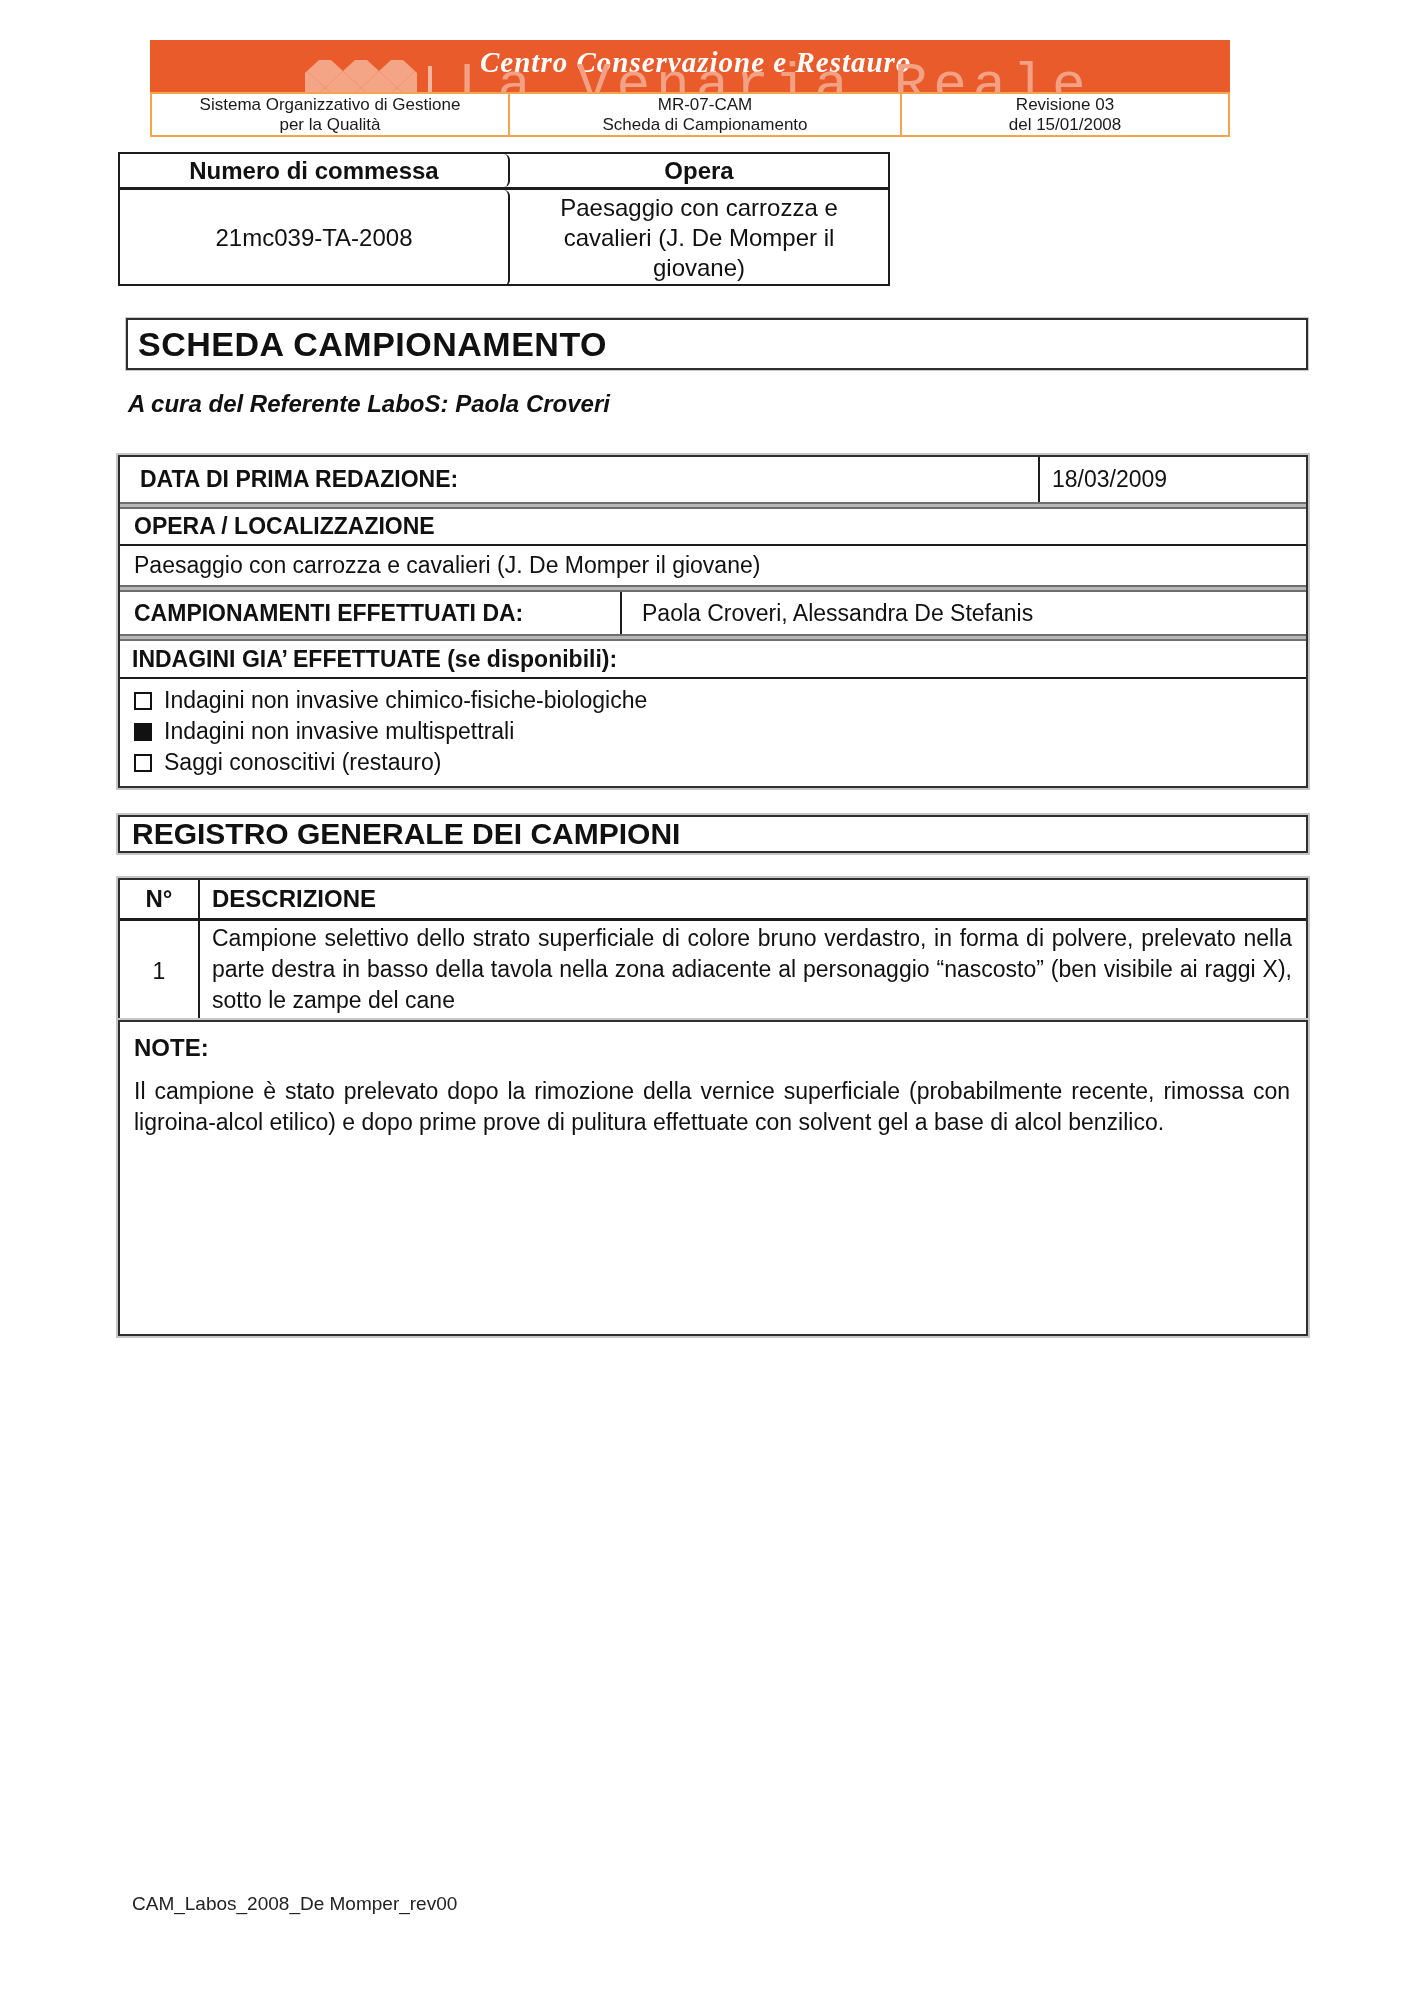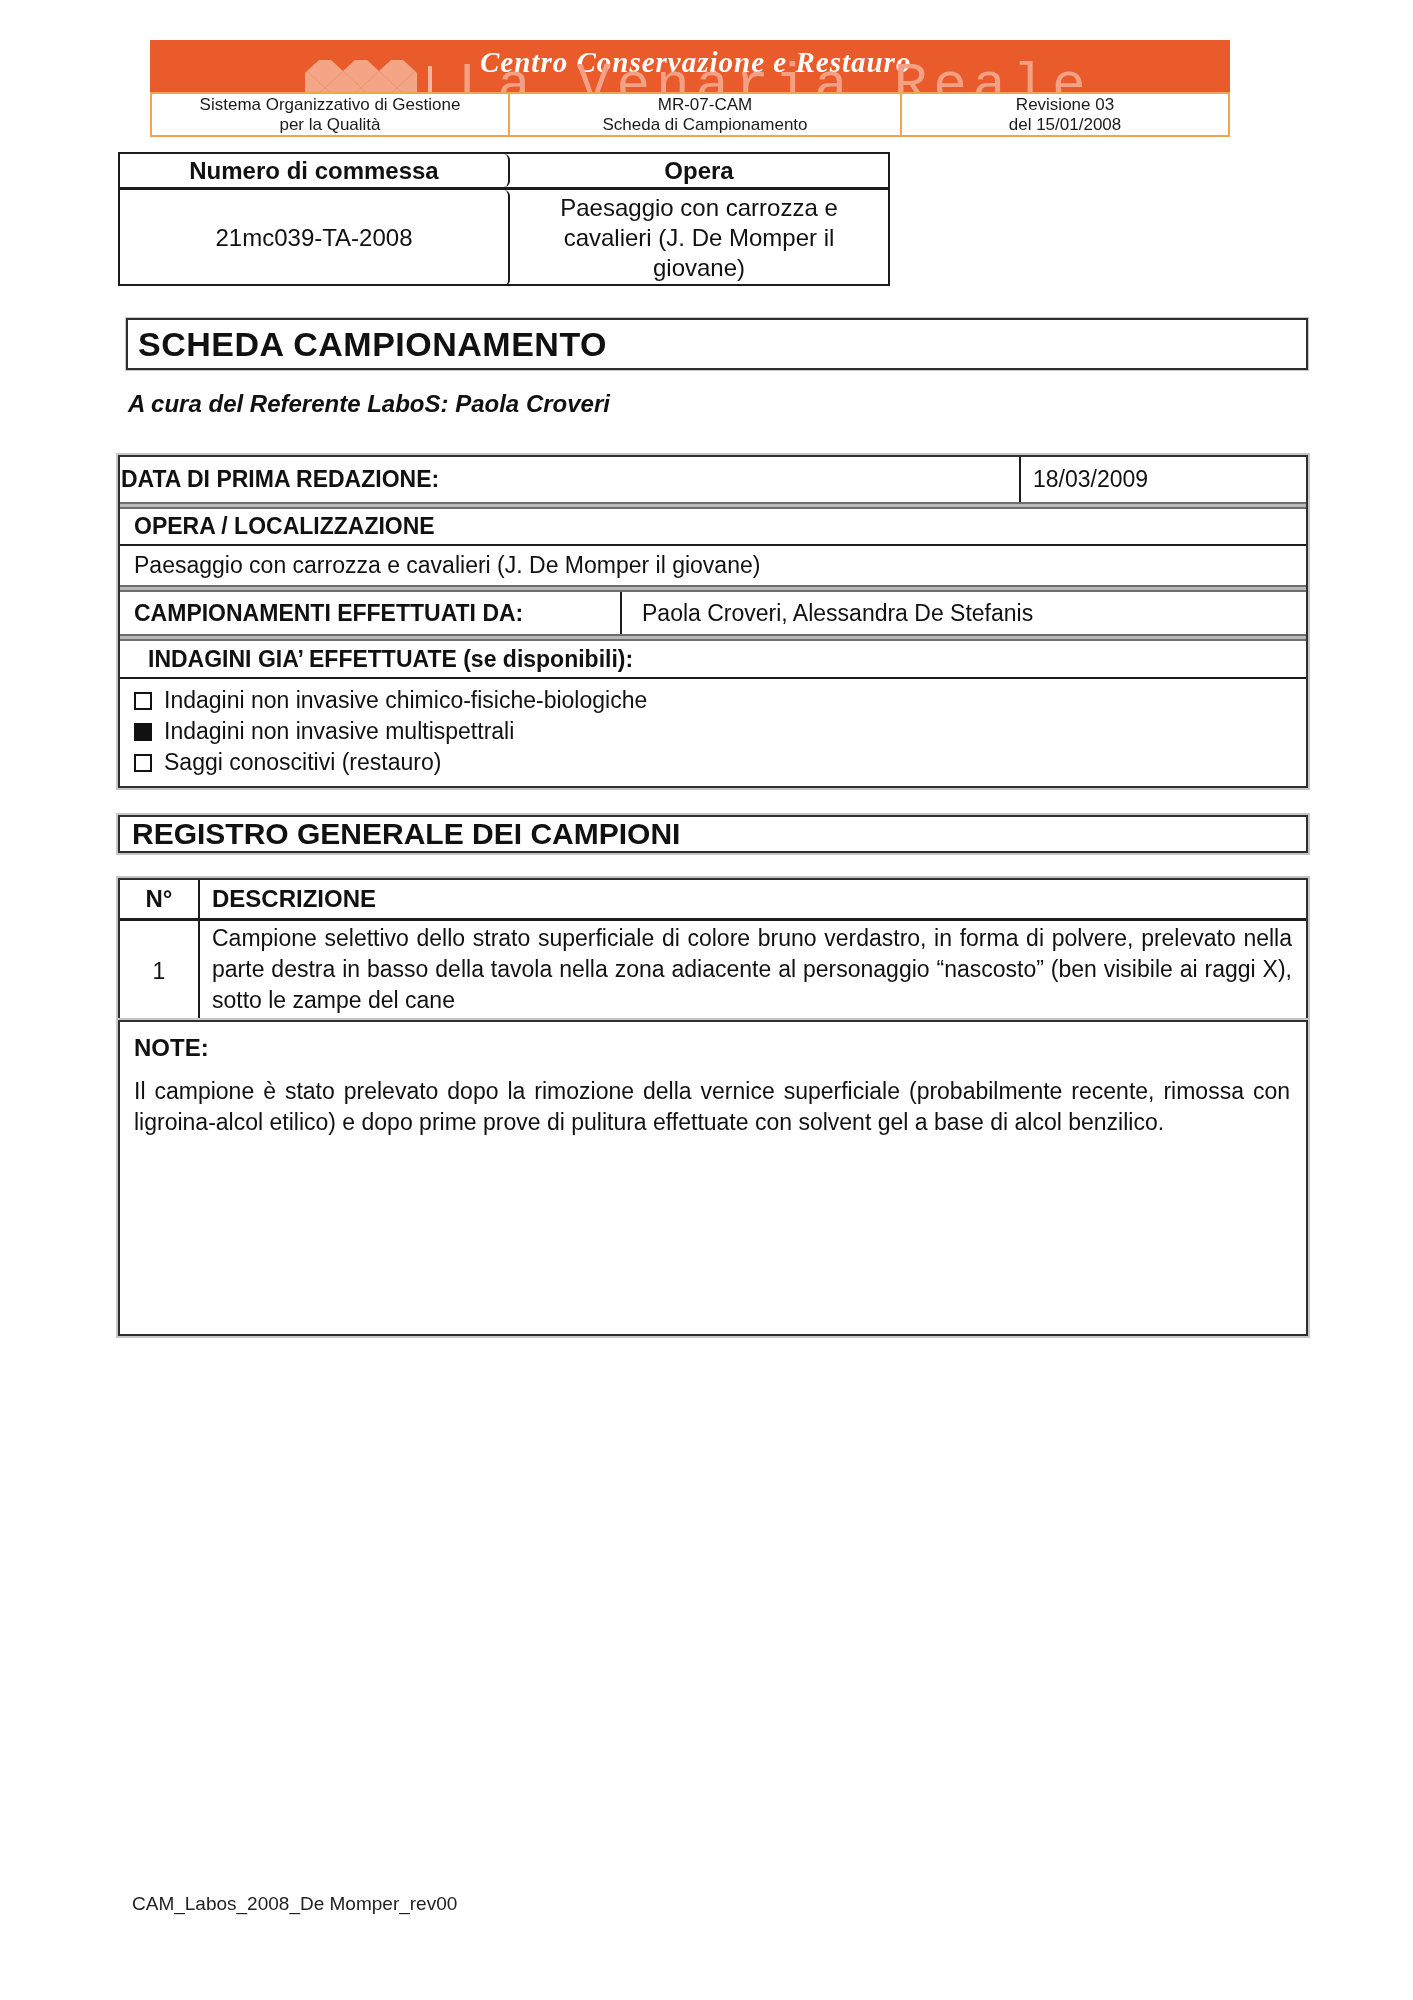--- a/index.html
+++ b/index.html
@@ -68,31 +68,31 @@
   }
   
   .box3d{border:2px solid #2f2f2f;outline:2px solid #c6c6c6;box-sizing:border-box;background:#fff;}
   .band{height:3px;background:#b8b8b8;border-top:2px solid #6e6e6e;border-bottom:2px solid #6e6e6e;}
   
   .form{position:absolute;left:118px;top:455px;width:1190px;}
   .frow{display:flex;align-items:center;box-sizing:border-box;}
   .lbl{font-weight:bold;font-size:23px;}
   .val{font-size:23px;}
   .r-data{height:45px;}
-  .r-data .lbl{padding-left:1px;width:898px;}
+  .r-data .lbl{padding-left:20px;width:898px;}
   .r-data .val{border-left:2px solid #1c1c1c;align-self:stretch;display:flex;align-items:center;padding-left:12px;flex:1;}
   .r-opera{height:37px;border-bottom:2px solid #1c1c1c;}
   .r-opera .lbl{padding-left:14px;}
   .r-operaval{height:39px;}
   .r-operaval .val{padding-left:14px;}
   .r-camp{height:42px;}
   .r-camp .lbl{padding-left:14px;width:486px;}
   .r-camp .val{border-left:2px solid #1c1c1c;align-self:stretch;display:flex;align-items:center;padding-left:20px;flex:1;}
   .r-indag{height:38px;border-bottom:2px solid #1c1c1c;}
-  .r-indag .lbl{padding-left:28px;}
+  .r-indag .lbl{padding-left:12px;}
   .r-checks{display:block;padding:6px 0 8px 14px;}
   .chk-line{font-size:23px;line-height:31px;display:flex;align-items:center;}
   .cb{display:inline-block;width:14px;height:14px;border:2.5px solid #111;margin-right:12px;flex:0 0 auto;}
   .cb-filled{background:#111;}
   
   .reg-title{
     position:absolute;left:118px;top:815px;width:1190px;height:38px;
     display:flex;align-items:center;
   }
   .reg-title span{font-size:30px;font-weight:bold;padding-left:12px;}

